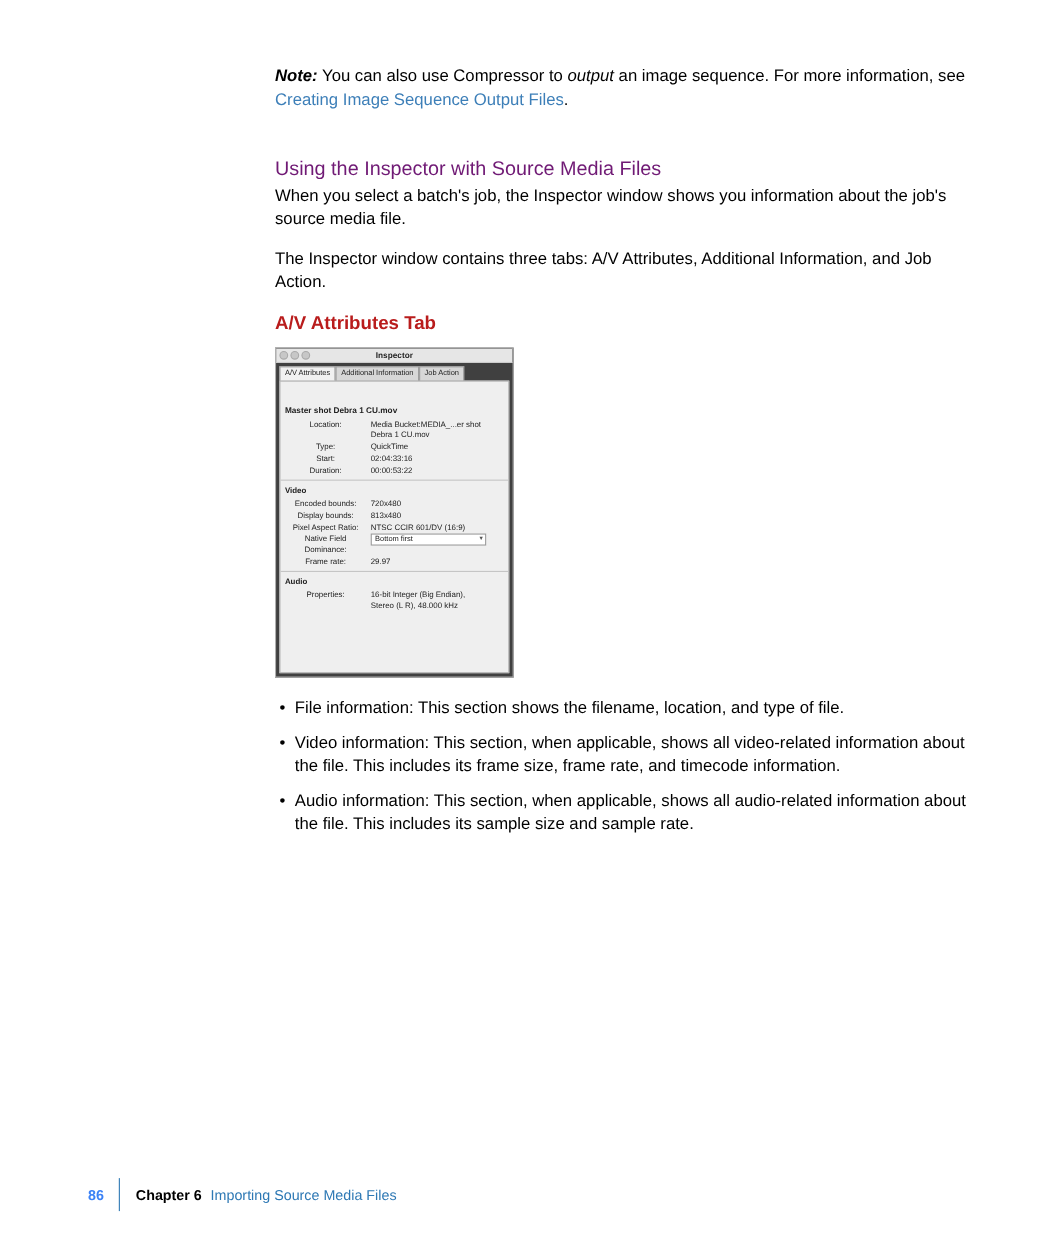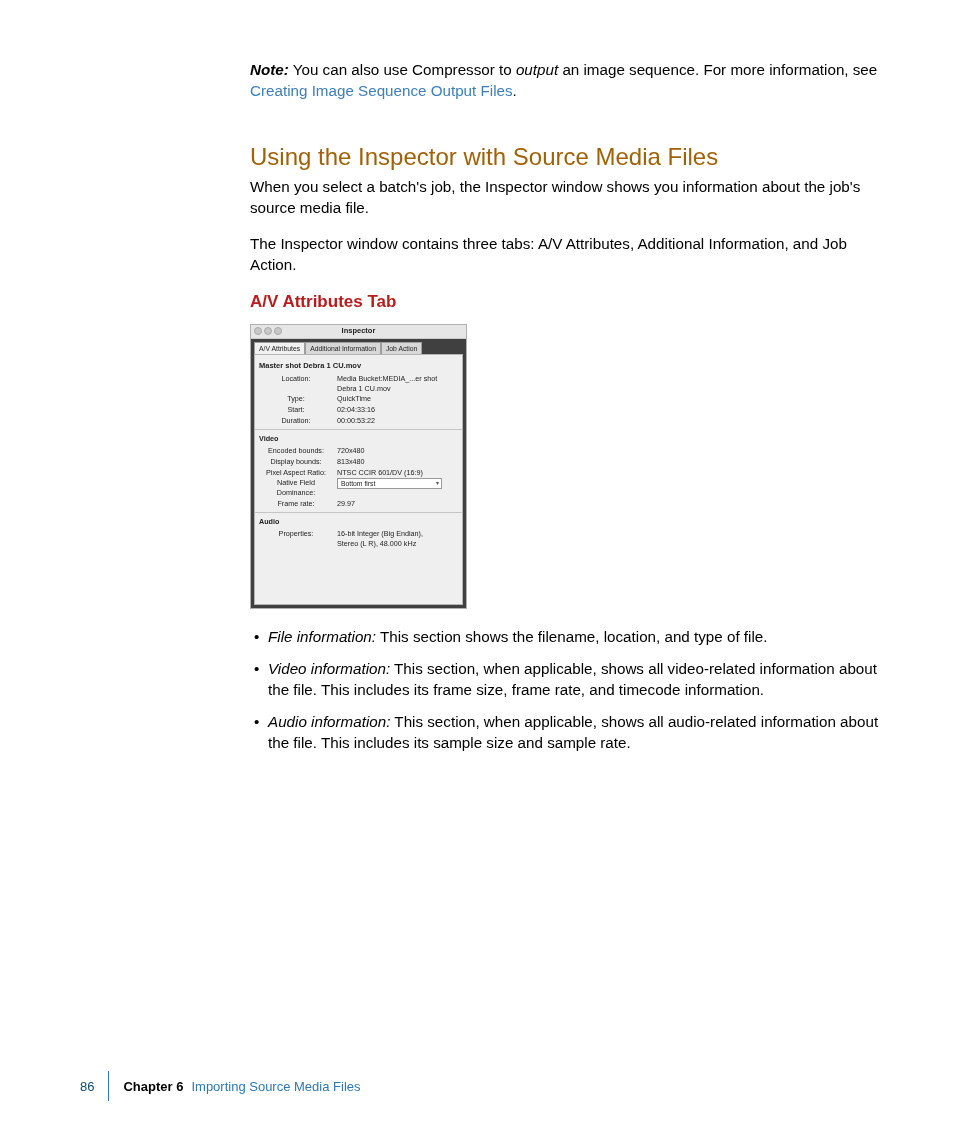--- a/index.html
+++ b/index.html
@@ -19,23 +19,23 @@
     margin-left: 160px;
     width: 640px;
     font-size: 15.2px;
     line-height: 1.35;
   }
   .note-line { margin-bottom: 40px; }
   .note-label { font-style: italic; font-weight: 700; }
   .italic { font-style: italic; }
   .link { color: #3d7fb8; }
   h1.section {
-    color: #a16207;
+    color: #701a75;
     font-weight: 400;
-    font-size: 24px;
+    font-size: 18px;
     margin: 0 0 4px 0;
   }
   p { margin: 0 0 16px 0; }
   h2.sub {
     color: #b91c1c;
     font-weight: 600;
     font-size: 17px;
     margin: 8px 0 2px 0;
   }
   ul.bullets {
@@ -47,21 +47,21 @@
     position: relative;
     padding-left: 18px;
     margin-bottom: 12px;
   }
   ul.bullets li::before {
     content: "•";
     position: absolute;
     left: 4px;
     top: 0;
   }
-  .bullet-label { font-style: italic; }
+  .bullet-label { }
   
   .inspector {
     width: 215px;
     border: 1px solid #b0b0b0;
     margin: 10px 0 18px 0;
     font-family: "Lucida Grande", Arial, sans-serif;
     font-size: 7.2px;
     color: #222;
     background: #404040;
     overflow:hidden;
@@ -81,21 +81,21 @@
   .tab {
     flex: 0 0 auto;
     border:1px solid #9d9d9d;
     border-bottom:none;
     padding:1px 4px;
     background:#d7d7d7;
     font-size:6.8px;
   }
   .tab.active{ background:#f1f1f1;}
   .panel { border:1px solid #b5b5b5; margin:0 3px 3px 3px; background:#efefef; padding:4px;}
-  .filename { font-weight:bold; font-size:7.5px; margin:2px 0 3px 0;}
+  .filename { font-weight:bold; font-size:7.5px; margin:17px 0 3px 0;}
   .row { display:flex; margin:1px 0;}
   .row .k { flex:0 0 74px; text-align:center; padding-right:4px; color:#222;}
   .row .v { flex:1; }
   .section-label{ font-weight:bold; font-size:7.2px; margin:2px 0;}
   .hr { border-top:1px solid #c5c5c5; margin:4px -4px;}
   .dropdown {
     display:inline-block; border:1px solid #999; background:#fff;
     padding:0 10px 0 3px; font-size:6.8px; position:relative; min-width:90px;
   }
   .dropdown::after{
@@ -105,21 +105,21 @@
   
   .footer {
     position: absolute;
     bottom: 50px;
     left: 80px;
     display: flex;
     align-items: center;
     font-size: 13px;
     height: 18px;
   }
-  .footer .pg { font-weight: 400; color:#0c4a6e; padding-right: 14px; text-align: right;}
+  .footer .pg { font-weight: 700; color:#3b82f6; padding-right: 14px; text-align: right;}
   .footer .sep { width: 1px; height: 30px; background: #2d78b4; margin-right: 14px;}
   .footer .ch { font-weight: 600; color:#000; padding-right: 8px;}
   .footer .tt { color:#2d78b4;}
 </style>
 </head>
 <body>
 
 <div class="page">
   <div class="content">
 

